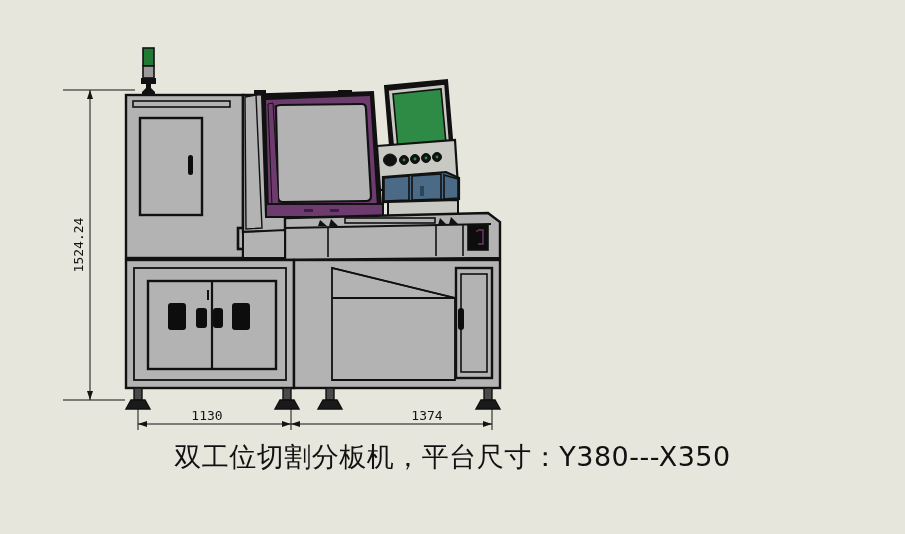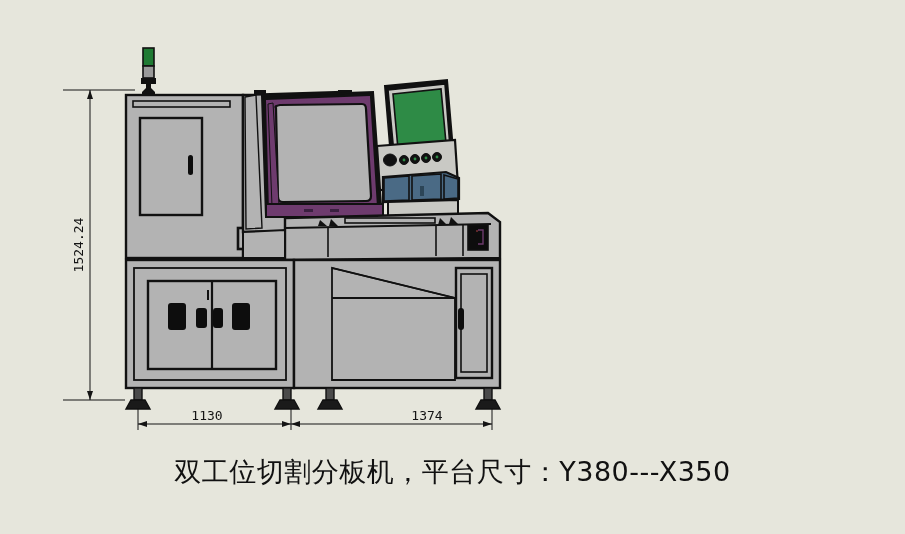--- a/index.html
+++ b/index.html
@@ -20,21 +20,21 @@
     background: #e6e6dc;
   }
   #drawing {
     position: absolute;
     left: 0;
     top: 0;
   }
   .caption {
     position: absolute;
     left: 0;
-    top: 454px;
+    top: 439px;
     width: 905px;
     text-align: center;
     font-family: "DejaVu Sans", "Liberation Sans", sans-serif;
     font-size: 27px;
     color: #111111;
     letter-spacing: 0.5px;
     white-space: nowrap;
   }
   .dimtext {
     font-family: "DejaVu Sans Mono", "Liberation Mono", monospace;

